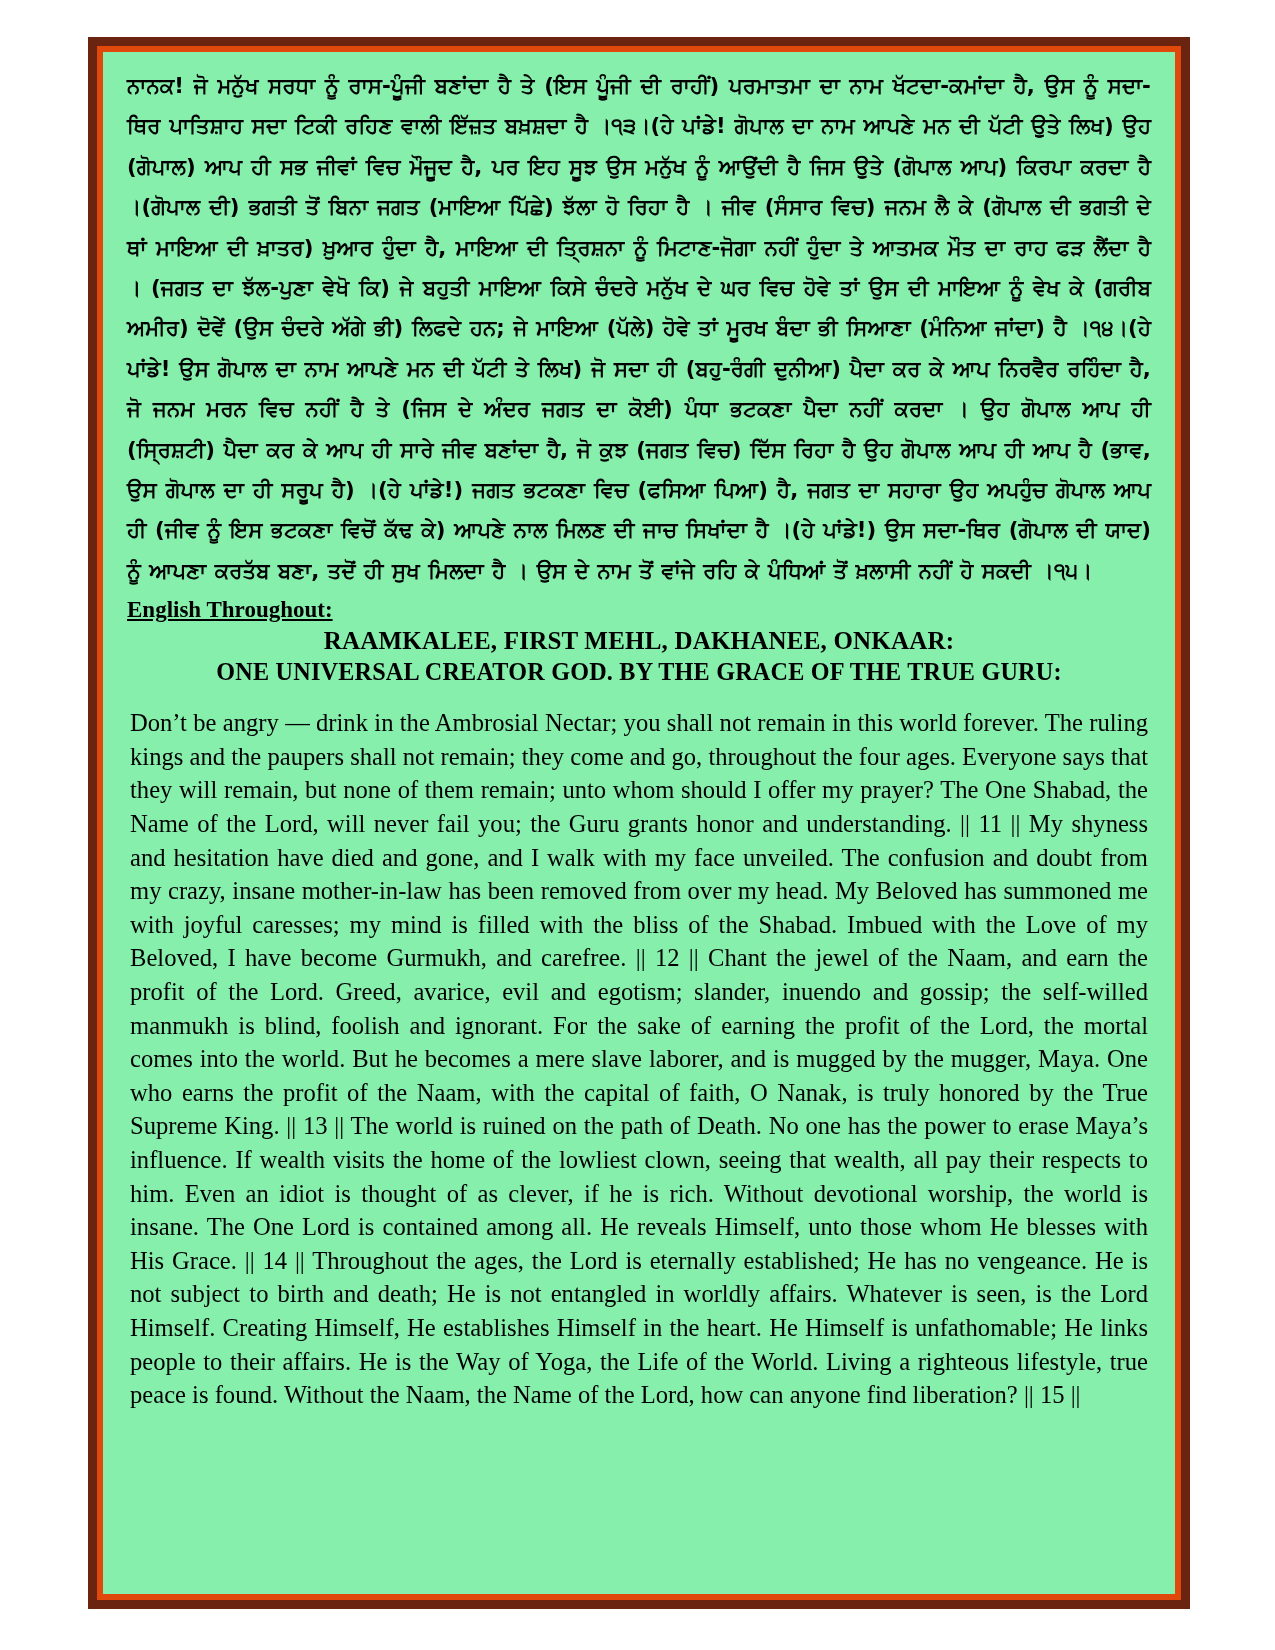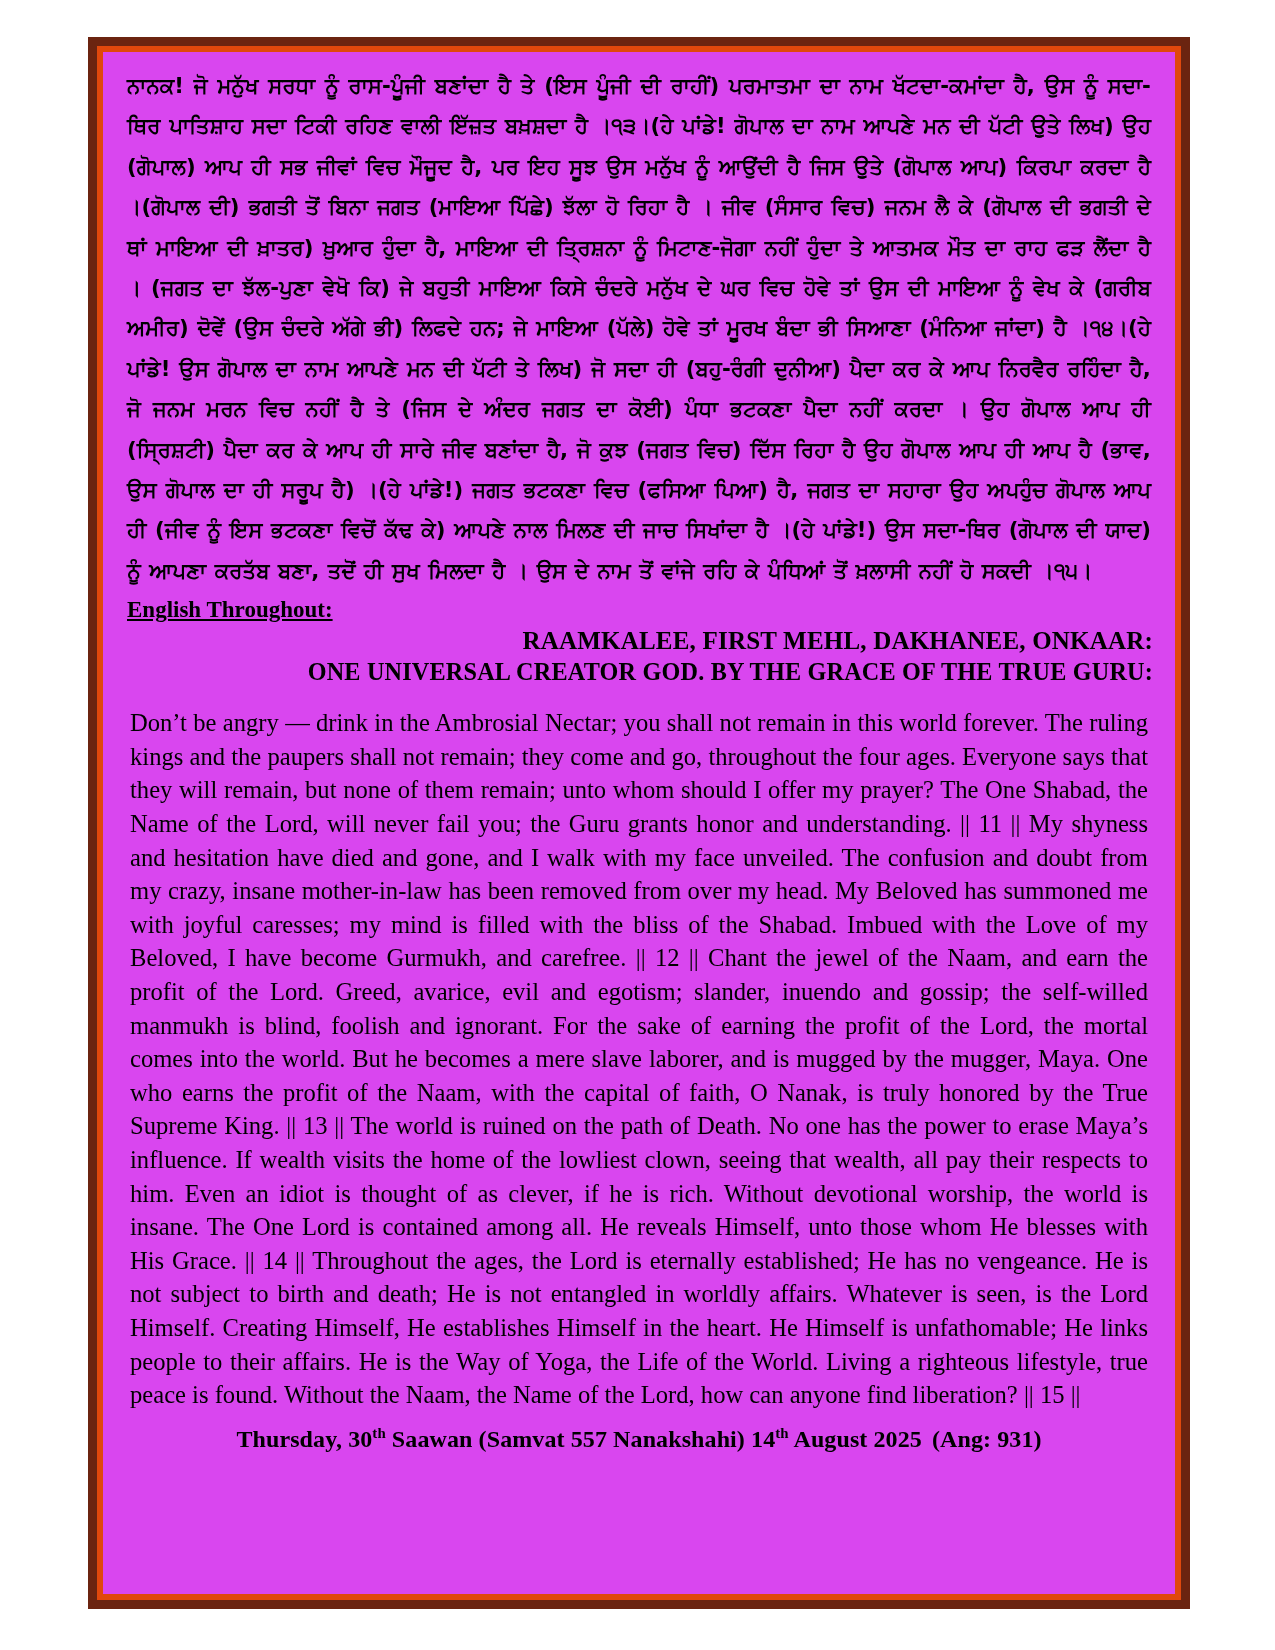--- a/index.html
+++ b/index.html
@@ -34,21 +34,21 @@
     box-sizing: border-box;
     border: 9px solid #6B2410;
     background: #E0480C;
   }
   
   .frame-inner {
     position: absolute;
     left: 0; top: 0; right: 0; bottom: 0;
     box-sizing: border-box;
     border: 6px solid #E0480C;
-    background: #d946ef;
+    background: #86efac;
   }
 
   .content {
     position: absolute;
     left: 0; top: 0; right: 0; bottom: 0;
     box-sizing: border-box;
     padding: 14px 22px 10px 22px;
     overflow: hidden;
   }
 
@@ -73,21 +73,21 @@
     font-size: 23px;
     font-weight: 700;
     color: #000;
     text-decoration: underline;
     display: inline-block;
     margin: 4px 0 2px 2px;
     letter-spacing: 0px;
   }
 
   .title-line {
-    text-align: right;
+    text-align: center;
     font-family: "Liberation Serif", serif;
     font-weight: 700;
     font-size: 25px;
     line-height: 31px;
     color: #000;
     letter-spacing: 0.2px;
     margin: 0;
   }
   .title-line.second {
     font-size: 24.2px;
@@ -140,20 +140,17 @@
         <div>
           <span class="et-label">English Throughout:</span>
         </div>
 
         <p class="title-line">RAAMKALEE, FIRST MEHL, DAKHANEE, ONKAAR:</p>
 
         <p class="title-line second">ONE UNIVERSAL CREATOR GOD.  BY THE GRACE OF THE TRUE GURU:</p>
 
         <p class="english-body">Don’t be angry — drink in the Ambrosial Nectar; you shall not remain in this world forever. The ruling kings and the paupers shall not remain; they come and go, throughout the four ages. Everyone says that they will remain, but none of them remain; unto whom should I offer my prayer? The One Shabad, the Name of the Lord, will never fail you; the Guru grants honor and understanding.  || 11 ||   My shyness and hesitation have died and gone, and I walk with my face unveiled. The confusion and doubt from my crazy, insane mother-in-law has been removed from over my head. My Beloved has summoned me with joyful caresses; my mind is filled with the bliss of the Shabad. Imbued with the Love of my Beloved, I have become Gurmukh, and carefree.  || 12 ||   Chant the jewel of the Naam, and earn the profit of the Lord. Greed, avarice, evil and egotism; slander, inuendo and gossip; the self-willed manmukh is blind, foolish and ignorant. For the sake of earning the profit of the Lord, the mortal comes into the world. But he becomes a mere slave laborer, and is mugged by the mugger, Maya. One who earns the profit of the Naam, with the capital of faith, O Nanak, is truly honored by the True Supreme King.  || 13 ||   The world is ruined on the path of Death. No one has the power to erase Maya’s influence. If wealth visits the home of the lowliest clown, seeing that wealth, all pay their respects to him. Even an idiot is thought of as clever, if he is rich. Without devotional worship, the world is insane. The One Lord is contained among all. He reveals Himself, unto those whom He blesses with His Grace.   || 14 ||  Throughout the ages, the Lord is eternally established; He has no vengeance. He is not subject to birth and death; He is not entangled in worldly affairs. Whatever is seen, is the Lord Himself. Creating Himself, He establishes Himself in the heart. He Himself is unfathomable; He links people to their affairs. He is the Way of Yoga, the Life of the World. Living a righteous lifestyle, true peace is found. Without the Naam, the Name of the Lord, how can anyone find liberation?  || 15 ||</p>
 
-        <div class="footer">
-          <span>Thursday, </span><span>30</span><sup>th</sup><span> Saawan (Samvat 557 Nanakshahi) </span><span>14</span><sup>th</sup><span> August 2025</span><span class="ang">(Ang: 931)</span>
-        </div>
 
       </div>
     </div>
   </div>
 </div>
 
 </body></html>

